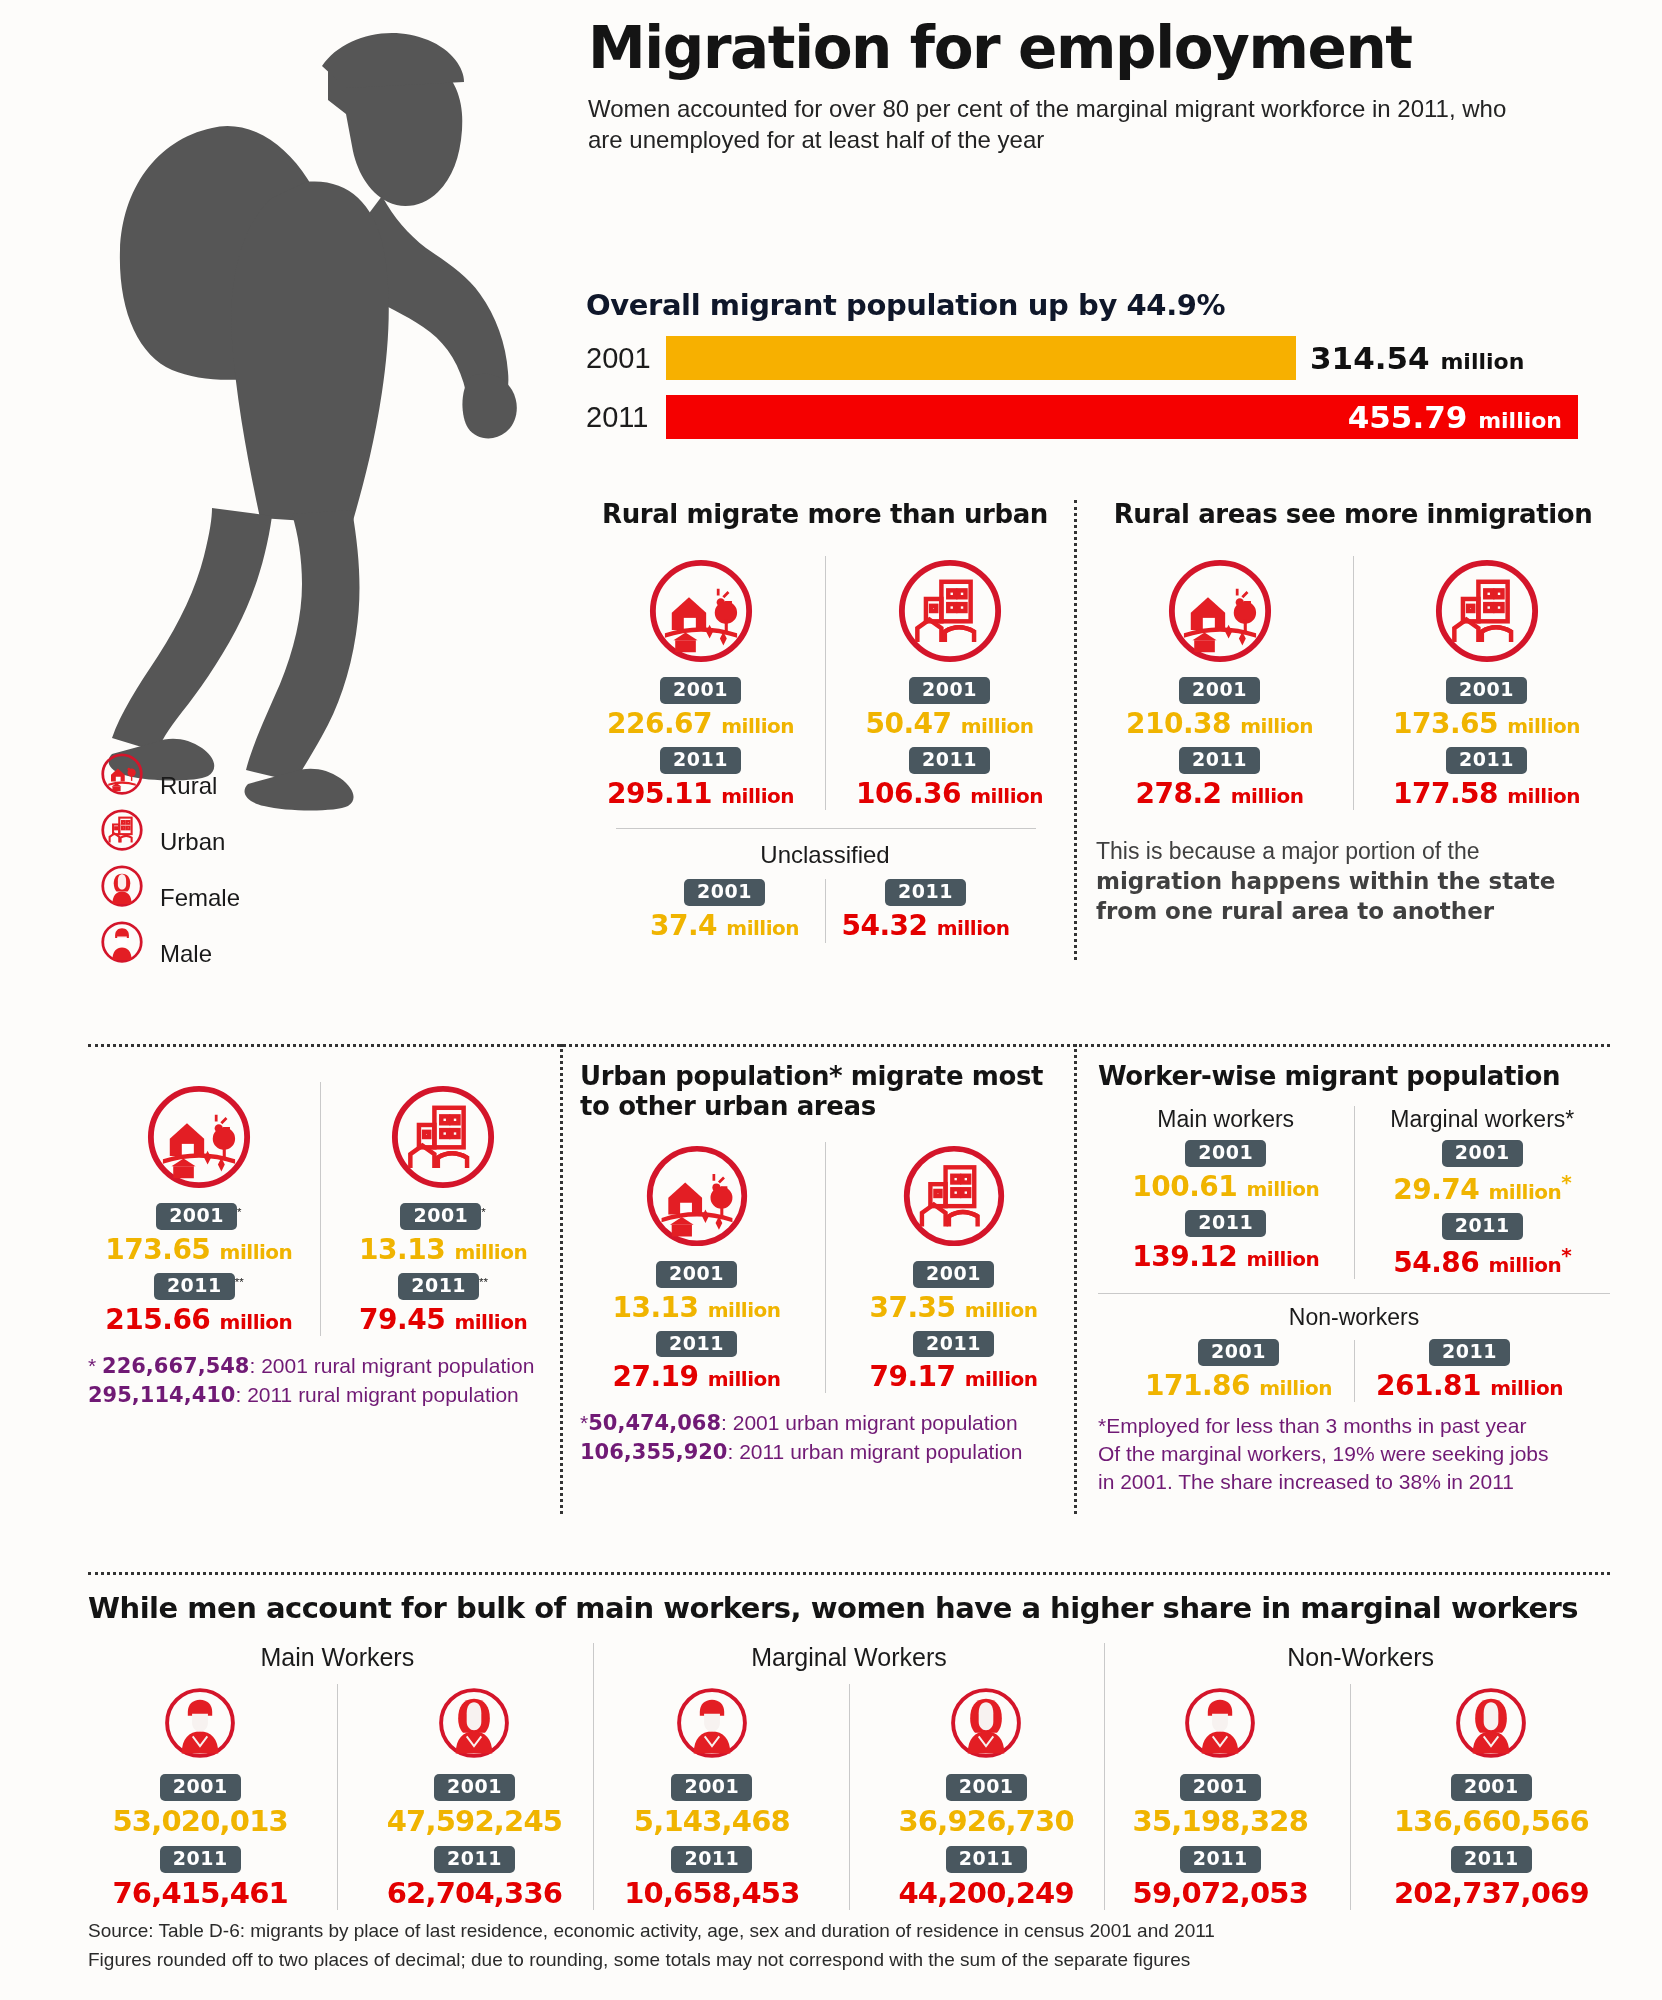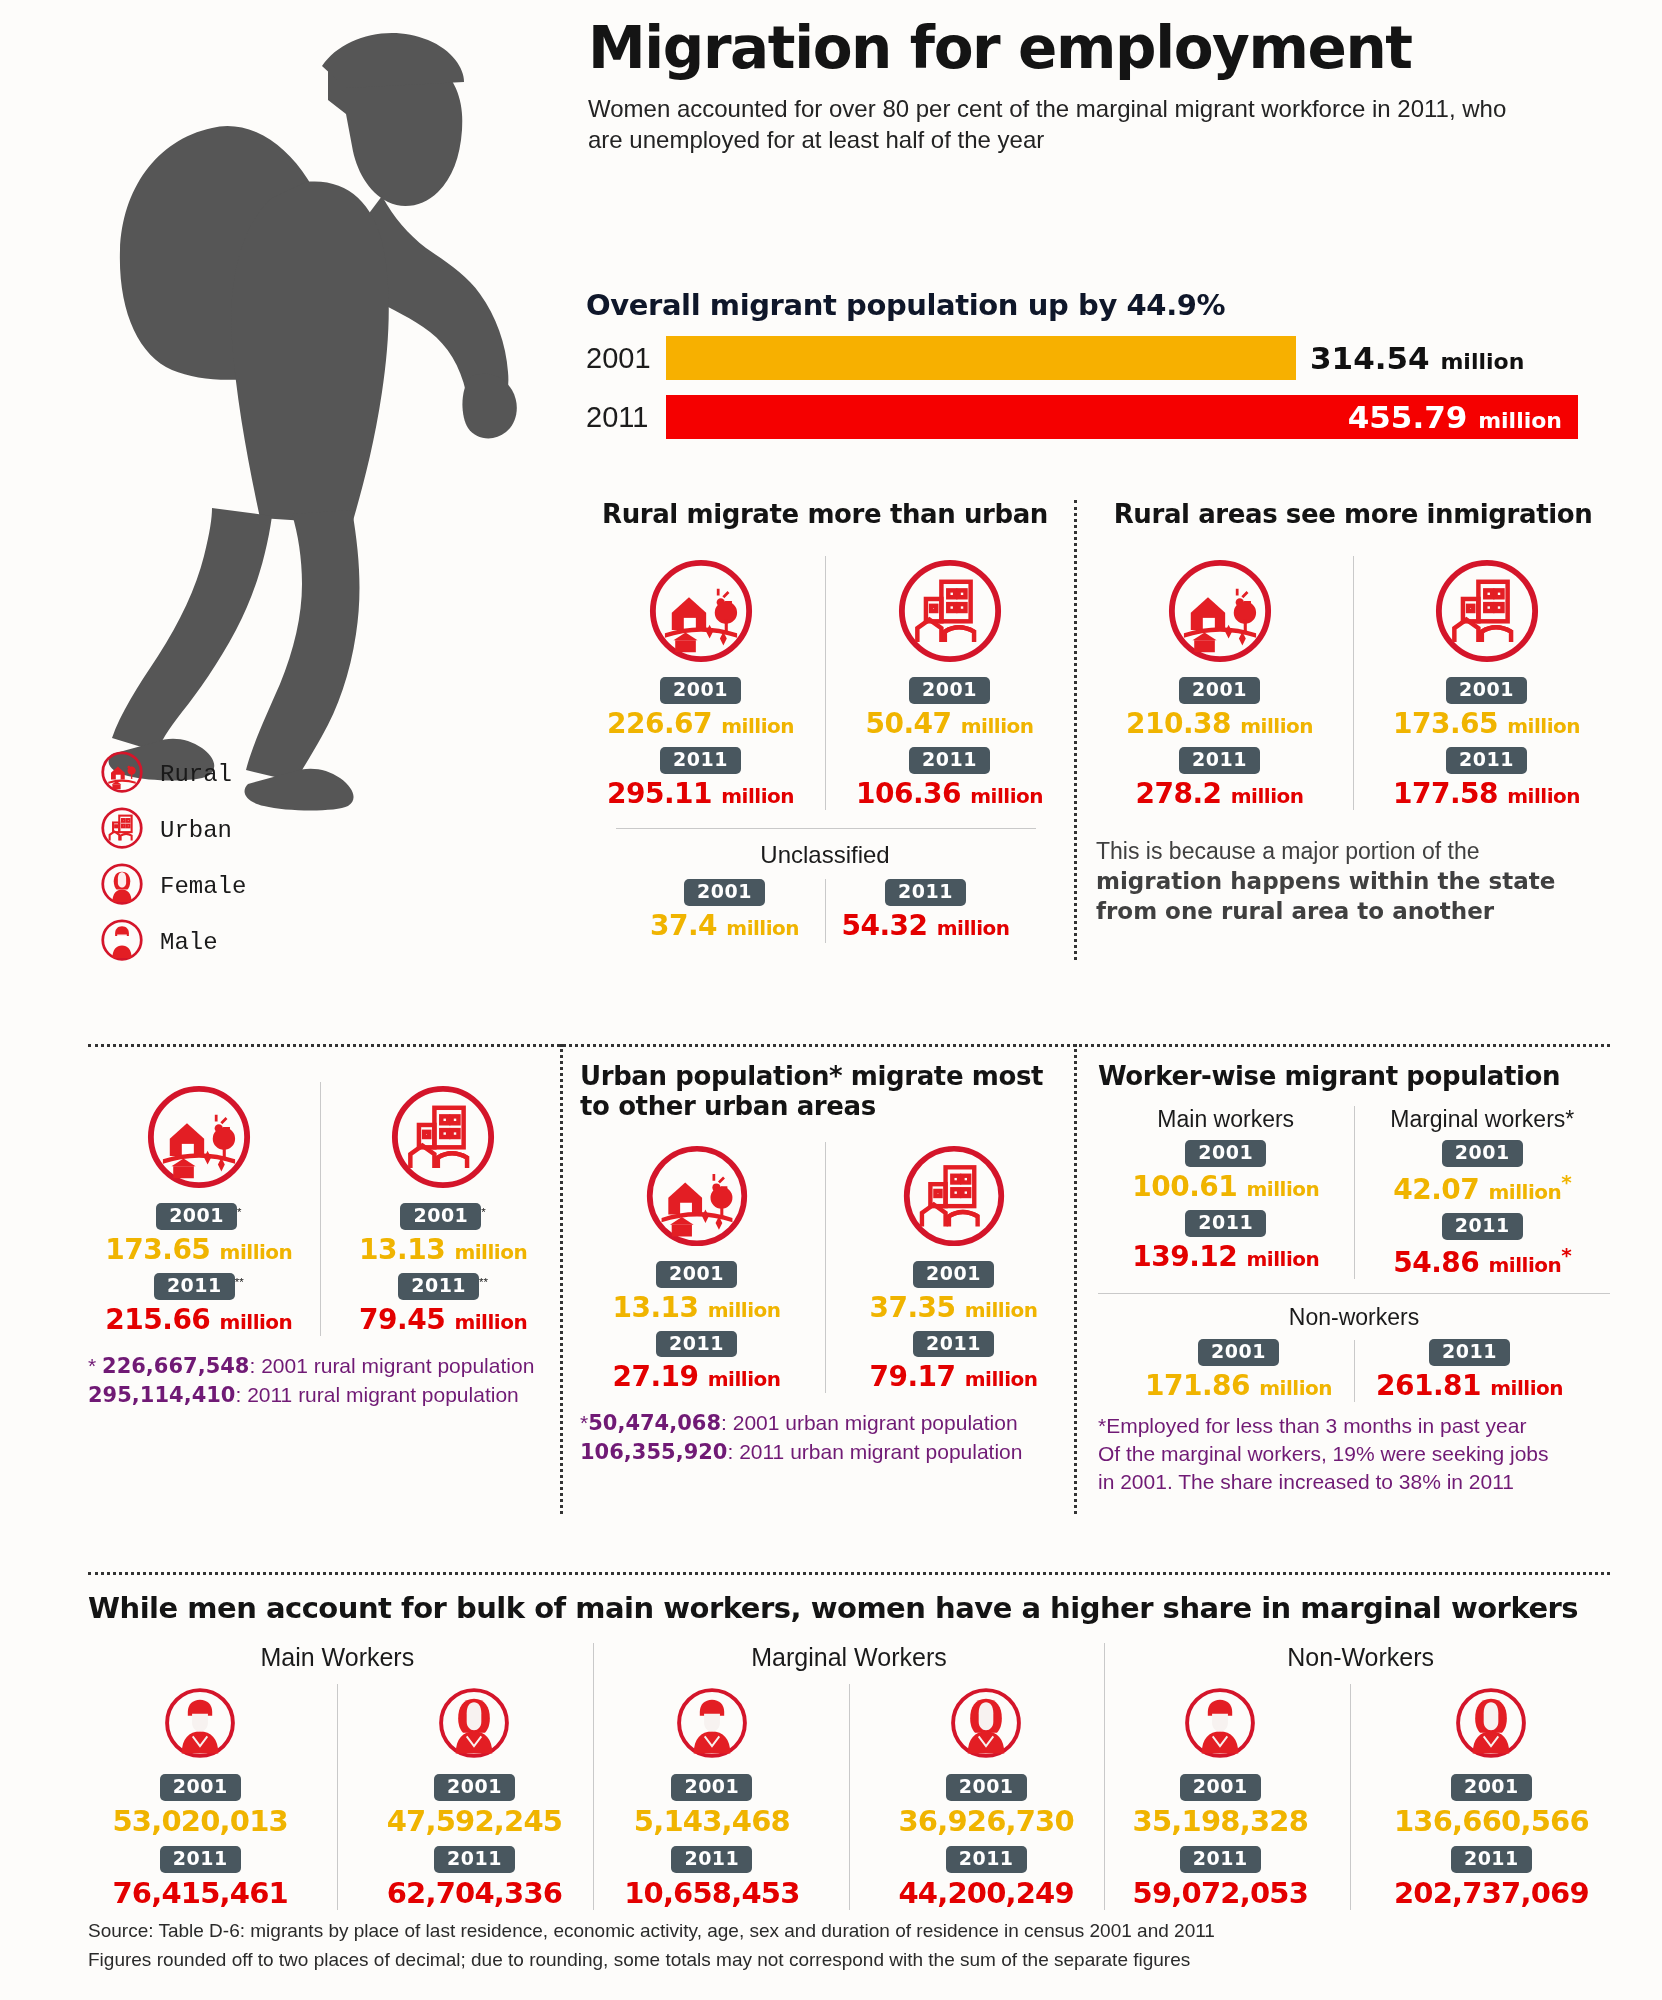--- a/index.html
+++ b/index.html
@@ -73,21 +73,21 @@
   .stat .badge { margin-top: 7px; }
   .stat .val { margin-top: 3px; }
 
   .vdiv { width: 1px; background: #c9c9c9; align-self: stretch; }
   .hdiv { height: 1px; background: #c9c9c9; width: 100%; }
   .dotted-v { border-left: 3px dotted #333; }
   .dotted-h { border-top: 3px dotted #333; }
 
   
   .legend { position: absolute; left: 100px; top: 748px; }
-  .legend .li { display: flex; align-items: center; height: 52px; margin-bottom: 4px; font-family: Liberation Mono, monospace; }
+  .legend .li { display: flex; align-items: flex-end; height: 52px; margin-bottom: 4px; }
   .legend .li span.lbl { margin-left: 16px; font-size: 24px; color: #1a1a1a; }
 
   
   .panelA { position: absolute; left: 586px; top: 500px; width: 1024px; height: 534px; }
   .panelA .col { position: absolute; top: 0; }
   .colL { left: 0; width: 478px; }
   .colR { left: 510px; width: 514px; }
   .col .ctitle { text-align: center; }
   .icorow { display: flex; justify-content: space-around; align-items: flex-start; margin-top: 34px; }
 
@@ -525,21 +525,21 @@
           <div style="font-size:23px">Main workers</div>
           <div style="margin-top:7px"><span class="badge">2001</span></div>
           <div class="val y" style="margin-top:3px"><span>100.61</span> <span class="u">million</span></div>
           <div style="margin-top:7px"><span class="badge">2011</span></div>
           <div class="val r" style="margin-top:3px"><span>139.12</span> <span class="u">million</span></div>
         </div>
         <div class="vdiv"></div>
         <div style="flex:1; text-align:center">
           <div style="font-size:23px">Marginal workers*</div>
           <div style="margin-top:7px"><span class="badge">2001</span></div>
-          <div class="val y" style="margin-top:3px"><span>42.07</span> <span class="u">million</span><span class="sup">*</span></div>
+          <div class="val y" style="margin-top:3px"><span>29.74</span> <span class="u">million</span><span class="sup">*</span></div>
           <div style="margin-top:7px"><span class="badge">2011</span></div>
           <div class="val r" style="margin-top:3px"><span>54.86</span> <span class="u">million</span><span class="sup">*</span></div>
         </div>
       </div>
 
       <div class="hdiv" style="margin-top:14px"></div>
       <div style="text-align:center; margin-top:10px">
         <div style="font-size:23px">Non-workers</div>
         <div style="display:flex; justify-content:center; align-items:center; margin-top:8px">
           <div style="width:230px">

